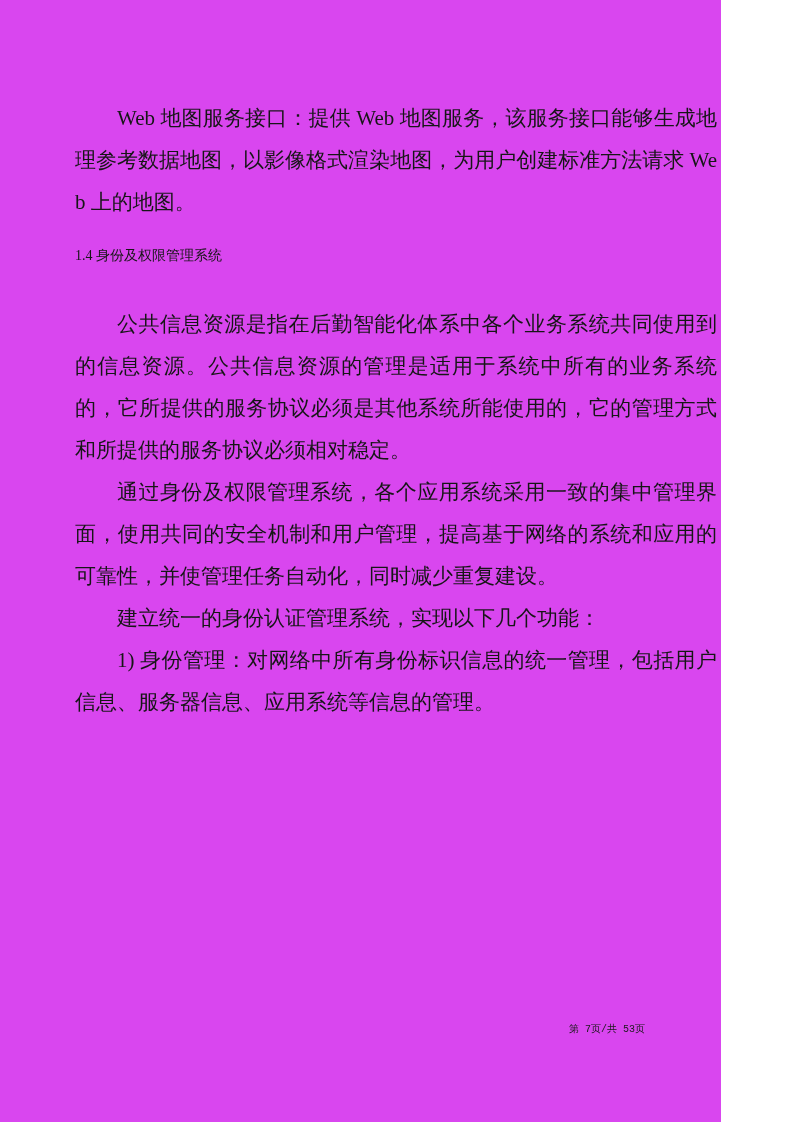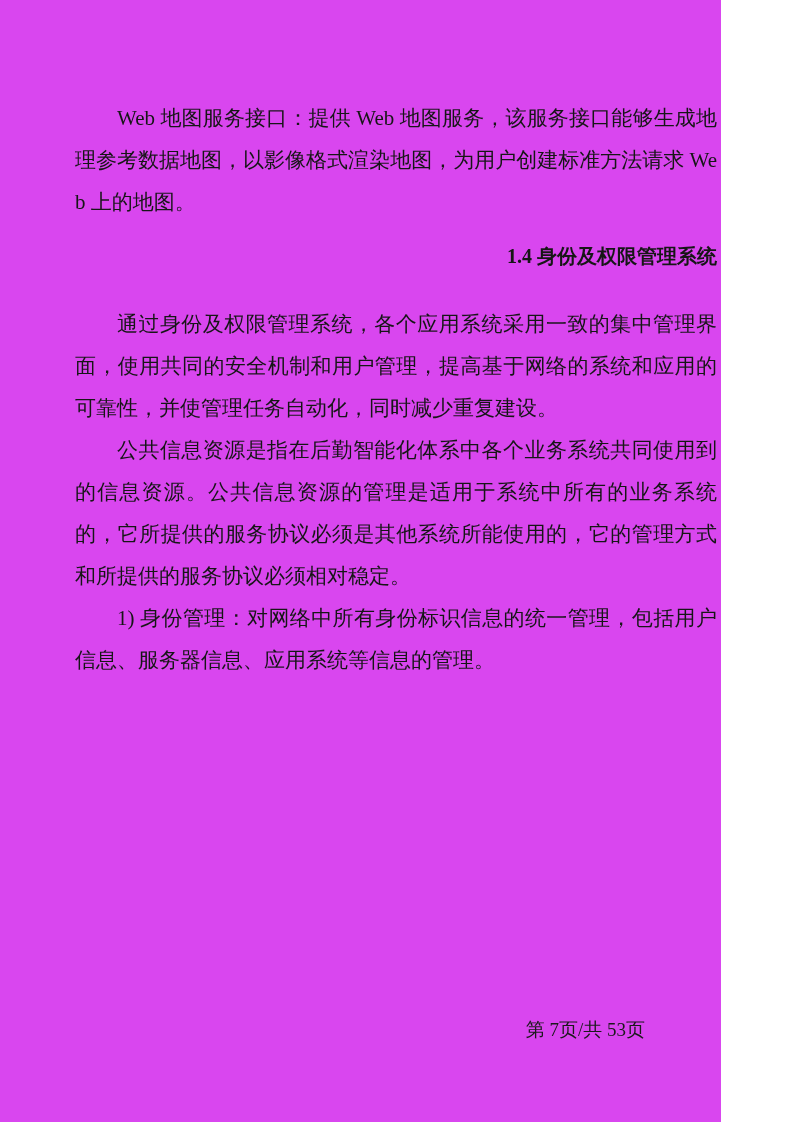--- a/index.html
+++ b/index.html
@@ -27,55 +27,57 @@
     margin: 0;
     font-size: 21px;
     line-height: 42px;
     text-align: justify;
     text-justify: inter-character;
     text-indent: 2em;
     word-break: break-all;
   }
   .section-heading {
     margin: 12px 0 26px 0;
-    font-size: 20px;
-    font-weight: bold;
+    font-size: 14px;
+    font-weight: normal;
     line-height: 42px;
     text-indent: 0;
-    text-align: right;
+    text-align: left;
   }
   .sub-heading {
     font-weight: bold;
   }
   .page-footer {
     position: absolute;
     right: 76px;
     top: 1019px;
-    font-size: 19px;
+    font-size: 10px;
     line-height: 22px;
     color: #1a1a1a;
+    font-family: Liberation Mono, monospace;
   }
 </style>
 </head>
 <body>
 
 <div class="page">
   <div class="content">
 
     <p class="body-para">Web 地图服务接口：提供 Web 地图服务，该服务接口能够生成地理参考数据地图，以影像格式渲染地图，为用户创建标准方法请求 Web 上的地图。</p>
 
 
 
     <h2 class="section-heading">1.4 身份及权限管理系统</h2>
 
+    <p class="body-para">公共信息资源是指在后勤智能化体系中各个业务系统共同使用到的信息资源。公共信息资源的管理是适用于系统中所有的业务系统的，它所提供的服务协议必须是其他系统所能使用的，它的管理方式和所提供的服务协议必须相对稳定。</p>
+
     <p class="body-para">通过身份及权限管理系统，各个应用系统采用一致的集中管理界面，使用共同的安全机制和用户管理，提高基于网络的系统和应用的可靠性，并使管理任务自动化，同时减少重复建设。</p>
-
-    <p class="body-para">公共信息资源是指在后勤智能化体系中各个业务系统共同使用到的信息资源。公共信息资源的管理是适用于系统中所有的业务系统的，它所提供的服务协议必须是其他系统所能使用的，它的管理方式和所提供的服务协议必须相对稳定。</p>
 
 
 
+    <p class="body-para">建立统一的身份认证管理系统，实现以下几个功能：</p>
 
     <p class="body-para">1) 身份管理：对网络中所有身份标识信息的统一管理，包括用户信息、服务器信息、应用系统等信息的管理。</p>
 
   </div>
 
   <div class="page-footer">第 7页/共 53页</div>
 </div>
 
 </body></html>

